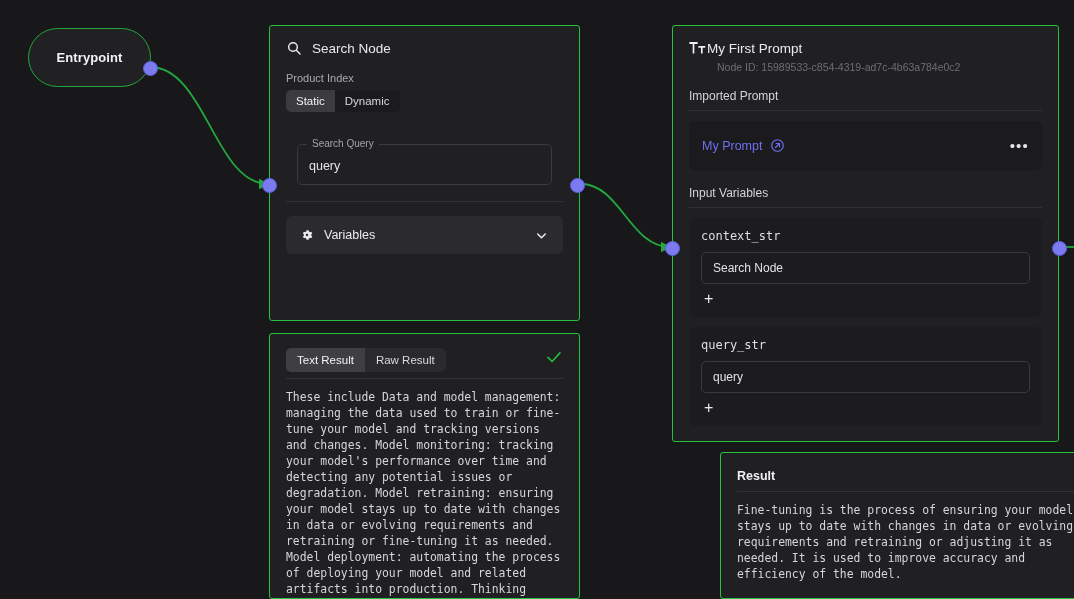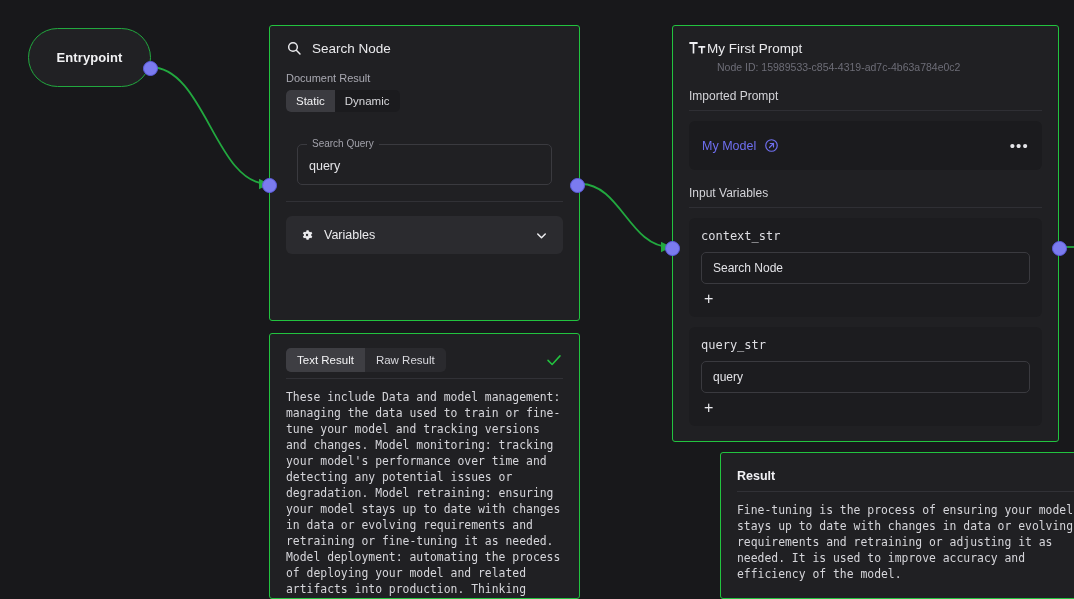--- a/index.html
+++ b/index.html
@@ -168,21 +168,20 @@
   .settings-label {
     font-size: 12.5px;
     color: #ececef;
     margin-left: 10px;
     flex: 1;
   }
 
   
   .tabs-row {
     display: flex;
-    align-items: center;
   }
   .tabs {
     display: inline-flex;
     background: #2a2a2e;
     border-radius: 5px;
     overflow: hidden;
   }
   .tab {
     font-size: 11.5px;
     padding: 6px 11px;
@@ -318,21 +317,21 @@
       <div class="node-title-row">
         <span>
           <svg class="icon-svg" width="16" height="16" viewBox="0 0 24 24" fill="none" stroke="#e9e9ec" stroke-width="2.2" stroke-linecap="round">
             <circle cx="10.5" cy="10.5" r="6.5"></circle>
             <line x1="15.5" y1="15.5" x2="21" y2="21"></line>
           </svg>
         </span>
         <span class="node-title">Search Node</span>
       </div>
 
-      <div class="field-label">Document Result</div>
+      <div class="field-label">Product Index</div>
 
       <div class="toggle-group">
         <button class="toggle-opt active">Static</button>
         <button class="toggle-opt">Dynamic</button>
       </div>
 
 
       <div class="notched">
         <span class="notched-label">Search Query</span>
         <span class="notched-value">query</span>
@@ -389,21 +388,21 @@
             <path d="M13.5 8.2h10v2.4h-3.8V19h-2.4v-8.4h-3.8z"></path>
           </svg>
         </span>
         <span class="node-title">My First Prompt</span>
       </div>
       <div class="node-subid">Node ID: 15989533-c854-4319-ad7c-4b63a784e0c2</div>
 
       <div class="section-label">Imported Prompt</div>
 
       <div class="imported-card">
-        <span class="prompt-link">My Model</span>
+        <span class="prompt-link">My Prompt</span>
         <span class="ext-icon">
           <svg class="icon-svg" width="15" height="15" viewBox="0 0 24 24" fill="none" stroke="#6f6ff0" stroke-width="1.9" stroke-linecap="round" stroke-linejoin="round">
             <circle cx="12" cy="12" r="9.2"></circle>
             <line x1="8.8" y1="15.2" x2="15.2" y2="8.8"></line>
             <polyline points="9.8 8.8 15.2 8.8 15.2 14.2"></polyline>
           </svg>
         </span>
         <span class="dots">•••</span>
       </div>
 

